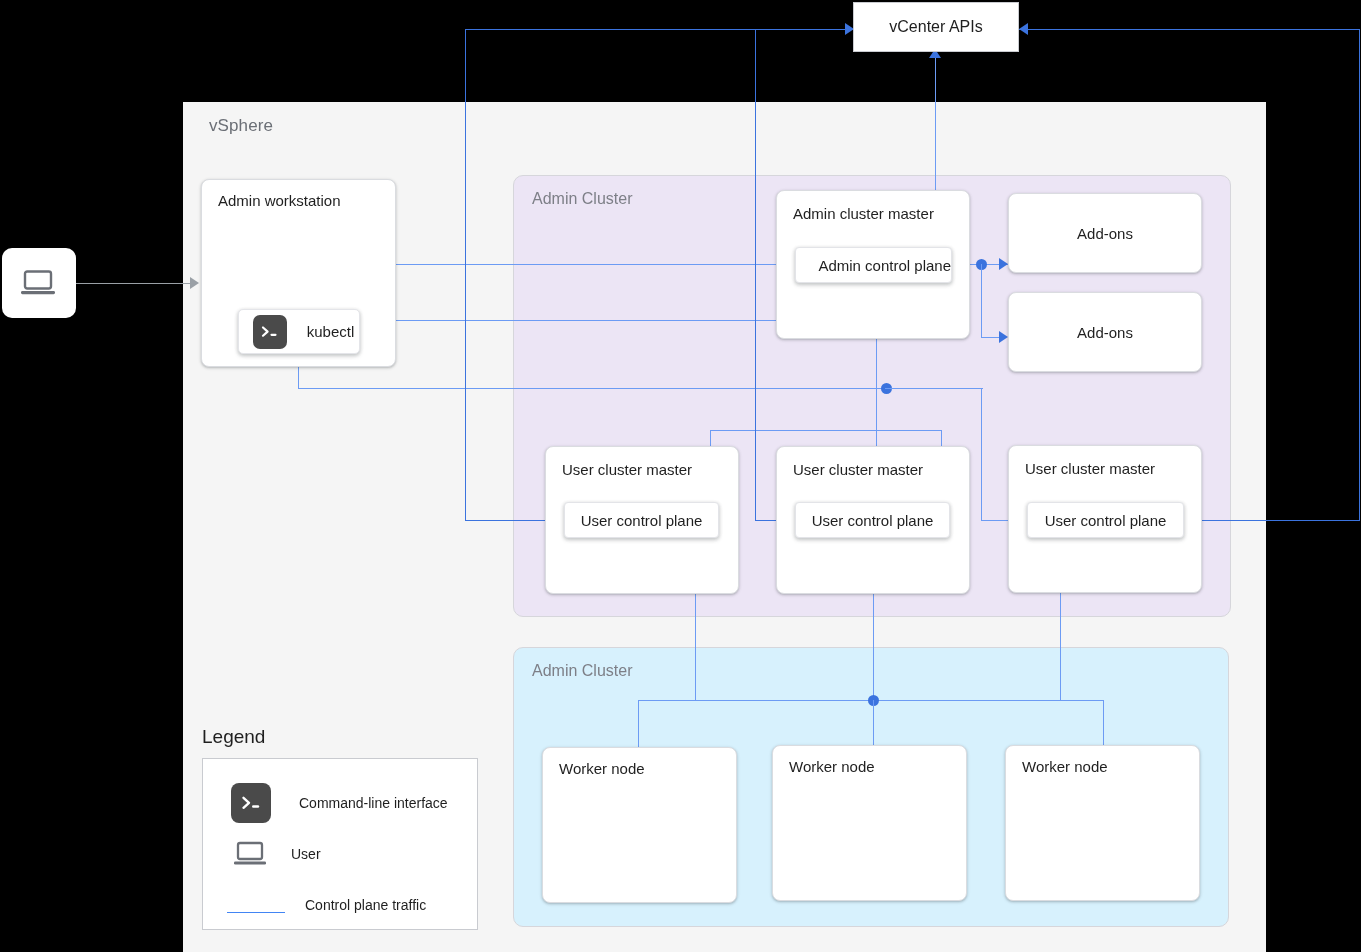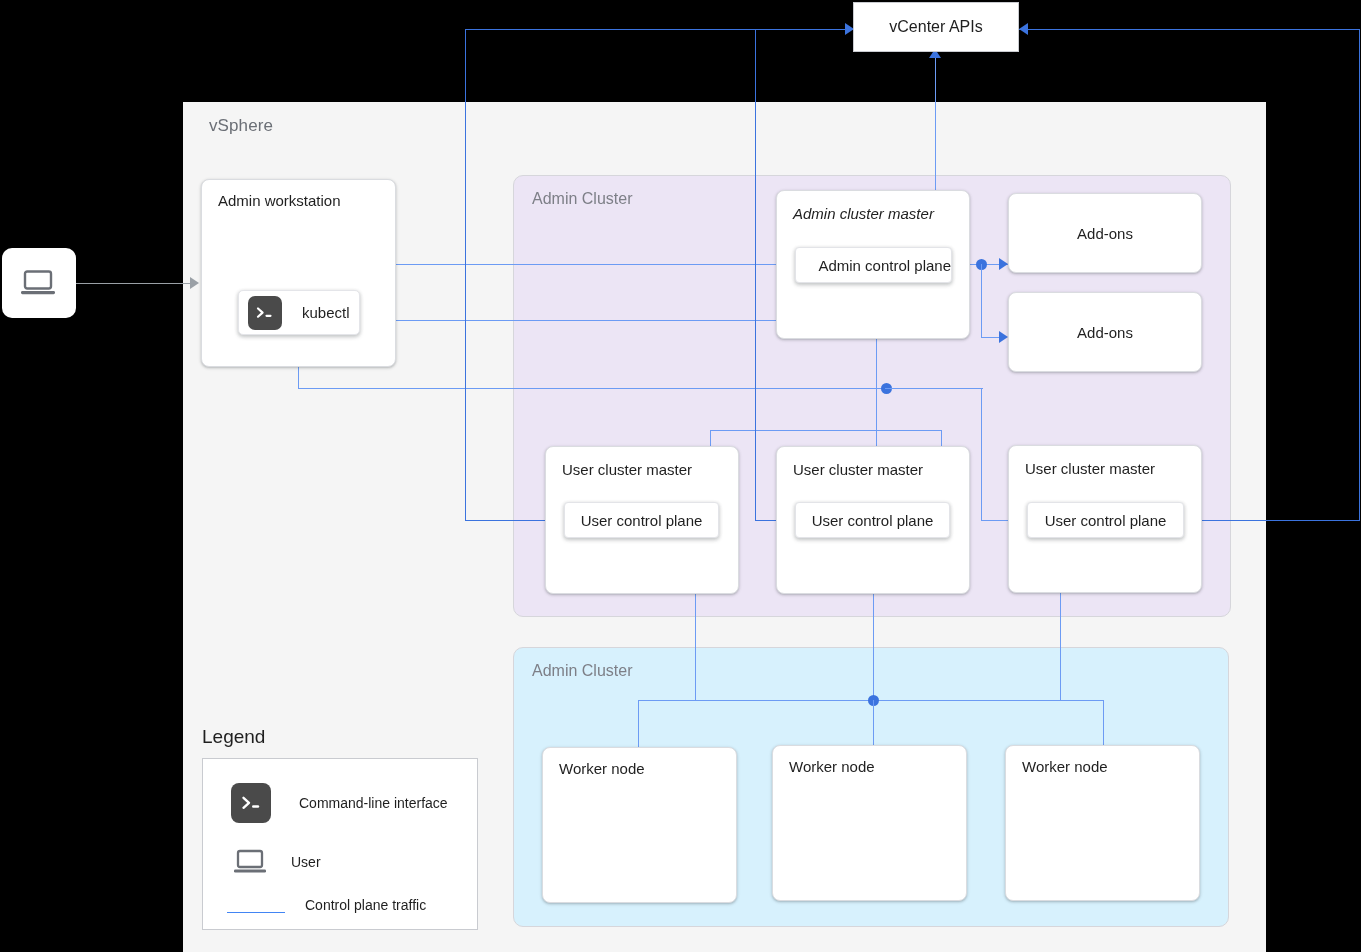--- a/index.html
+++ b/index.html
@@ -284,31 +284,31 @@
       <rect x="5" y="2.5" width="26" height="17" rx="2.2" fill="#FFFFFF" stroke="#6B6F76" stroke-width="2.4"></rect>
       <rect x="1" y="22" width="34" height="3.2" rx="1.4" fill="#6B6F76"></rect>
     </svg>
   </div>
 
   <div class="abs card" style="left:201px; top:179px; width:195px; height:188px;">
     <span class="card-title" style="left:16px; top:12px;">Admin workstation</span>
   </div>
 
 
-  <div class="abs cli-card" style="left:238px; top:290px; width:122px; height:45px;">
+  <div class="abs cli-card" style="left:238px; top:309px; width:122px; height:45px;justify-content:center;">
     <span class="term-icon">
       <svg width="20" height="16" viewBox="0 0 20 16">
         <path d="M3 3.5 L7.6 7.6 L3 11.7" fill="none" stroke="#FFFFFF" stroke-width="2.2" stroke-linecap="round" stroke-linejoin="round"></path>
         <rect x="10.4" y="9.7" width="6.2" height="2.2" rx="1.1" fill="#FFFFFF"></rect>
       </svg>
     </span>
     <span class="cli-label">kubectl</span>
   </div>
 
-  <div class="abs card" style="left:776px; top:190px; width:194px; height:149px;font-style:italic;">
+  <div class="abs card" style="left:776px; top:190px; width:194px; height:149px;">
     <span class="card-title">Admin cluster master</span>
   </div>
   <div class="abs plane" style="left:795px; top:247px; width:157px; height:36px;justify-content:flex-end;">
     <span>Admin control plane</span>
   </div>
 
   <div class="abs card" style="left:1008px; top:193px; width:194px; height:80px;">
     <span style="position:absolute; left:0; right:0; top:31px; text-align:center; font-size:15px; color:#1F1F1F;">Add-ons</span>
   </div>
 
@@ -354,21 +354,21 @@
     <div class="legend-row" style="left:28px; top:24px;">
       <span style="width:40px; height:40px; background:#4A4A4A; border-radius:8px; display:flex; align-items:center; justify-content:center;">
         <svg width="23" height="18" viewBox="0 0 23 18">
           <path d="M3.5 3.8 L9 8.8 L3.5 13.8" fill="none" stroke="#FFFFFF" stroke-width="2.4" stroke-linecap="round" stroke-linejoin="round"></path>
           <rect x="12" y="11.2" width="7.2" height="2.5" rx="1.25" fill="#FFFFFF"></rect>
         </svg>
       </span>
       <span class="legend-text" style="margin-left:28px;">Command-line interface</span>
     </div>
 
-    <div class="legend-row" style="left:30px; top:90px;">
+    <div class="legend-row" style="left:30px; top:82px;">
       <svg width="36" height="26" viewBox="0 0 36 26">
         <rect x="5" y="2" width="24" height="16" rx="2" fill="#FFFFFF" stroke="#6B6F76" stroke-width="2.3"></rect>
         <rect x="1" y="20.5" width="32" height="3" rx="1.3" fill="#6B6F76"></rect>
       </svg>
       <span class="legend-text" style="margin-left:22px;">User</span>
     </div>
 
     <div class="legend-row" style="left:24px; top:138px;align-items:flex-end;">
       <span class="legend-line"></span>
       <span class="legend-text" style="margin-left:20px;">Control plane traffic</span>

